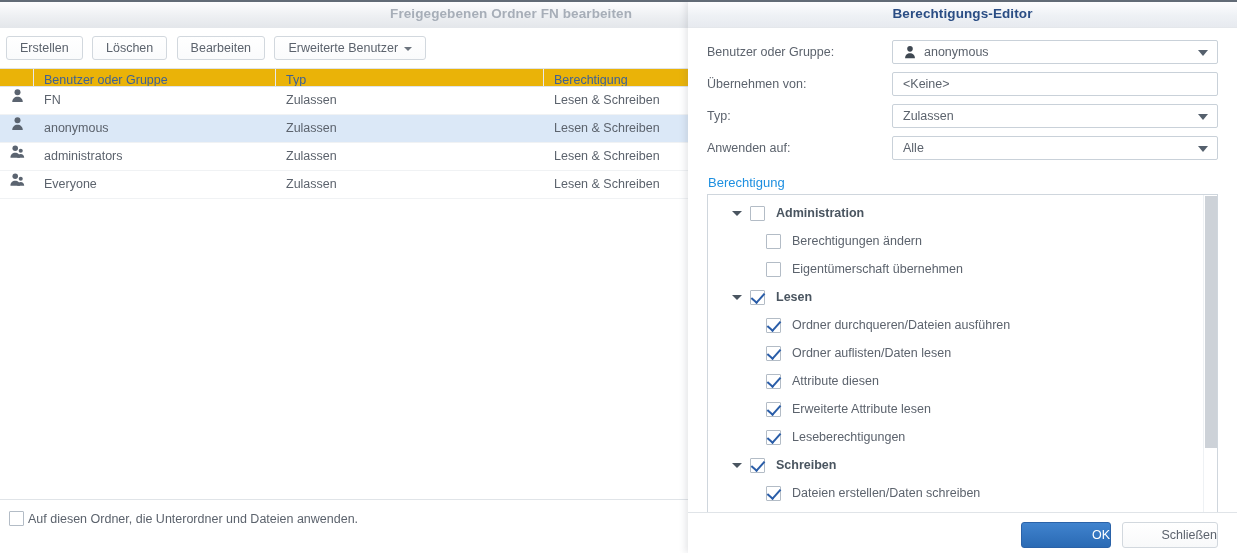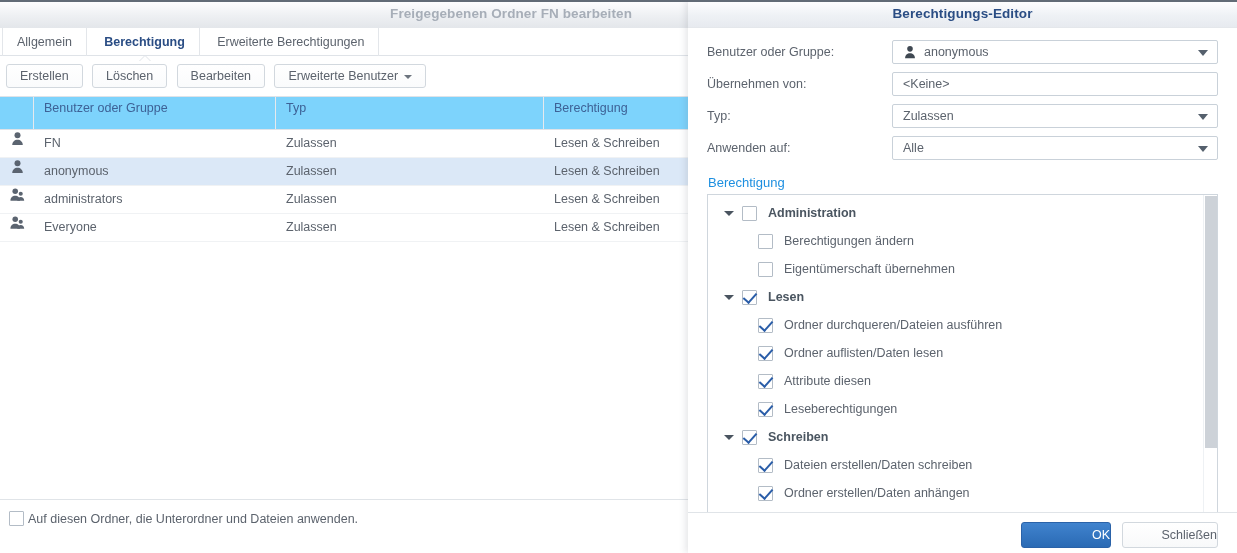--- a/index.html
+++ b/index.html
@@ -101,24 +101,24 @@
     border-left: 4px solid transparent;
     border-right: 4px solid transparent;
     border-top: 4px solid #6c747e;
     vertical-align: middle;
   }
 
   
   #grid { position: relative; }
   #grid-head {
     display: flex;
-    height: 34px;
+    height: 19px;
     border-top: 1px solid #dfe3e8;
     border-bottom: 1px solid #dfe3e8;
-    background: #7dd3fc;
+    background: #eab308;
     font-size: 12.5px;
     color: #3d6196;
   }
   #grid-head .hc {
     line-height: 22px;
     padding-left: 10px;
     border-right: 1px solid #e6e9ed;
     white-space: nowrap;
     overflow: hidden;
     cursor: pointer;
@@ -257,21 +257,21 @@
 
   #tree-box {
     position: relative;
     height: 324px;
     border: 1px solid #cfd6dd;
     background: #ffffff;
     overflow: hidden;
   }
   #tree-inner {
     position: absolute;
-    left: 8px; top: -1px;
+    left: 16px; top: -1px;
     right: 14px;
     padding: 5px 0 0 0;
   }
   .tnode {
     display: flex;
     align-items: center;
     height: 28px;
     font-size: 12.5px;
     color: #5c636d;
     white-space: nowrap;
@@ -350,31 +350,20 @@
 <body>
 
 <div id="root">
 
   <div id="main-dialog">
 
     <div id="main-titlebar">
       <div id="main-title">Freigegebenen Ordner FN bearbeiten</div>
     </div>
 
-    <div id="tabstrip">
-      <div class="tab first">
-        <span>Allgemein</span>
-      </div>
-      <div class="tab active">
-        <span>Berechtigung</span>
-      </div>
-      <div class="tab">
-        <span>Erweiterte Berechtigungen</span>
-      </div>
-    </div>
 
     <div id="toolbar">
       <div class="tb-btn">
         <span>Erstellen</span>
       </div>
       <div class="tb-btn">
         <span>Löschen</span>
       </div>
       <div class="tb-btn">
         <span>Bearbeiten</span>
@@ -569,20 +558,28 @@
 
           <div class="tnode">
             <span class="t-arrow empty">
                 <i></i>
               </span>
             <span class="indent"></span>
             <span class="cbox checked"></span>
             <span class="tlabel">Attribute diesen</span>
           </div>
 
+          <div class="tnode">
+            <span class="t-arrow empty">
+                <i></i>
+              </span>
+            <span class="indent"></span>
+            <span class="cbox checked"></span>
+            <span class="tlabel">Erweiterte Attribute lesen</span>
+          </div>
 
           <div class="tnode">
             <span class="t-arrow empty">
                 <i></i>
               </span>
             <span class="indent"></span>
             <span class="cbox checked"></span>
             <span class="tlabel">Leseberechtigungen</span>
           </div>
 

